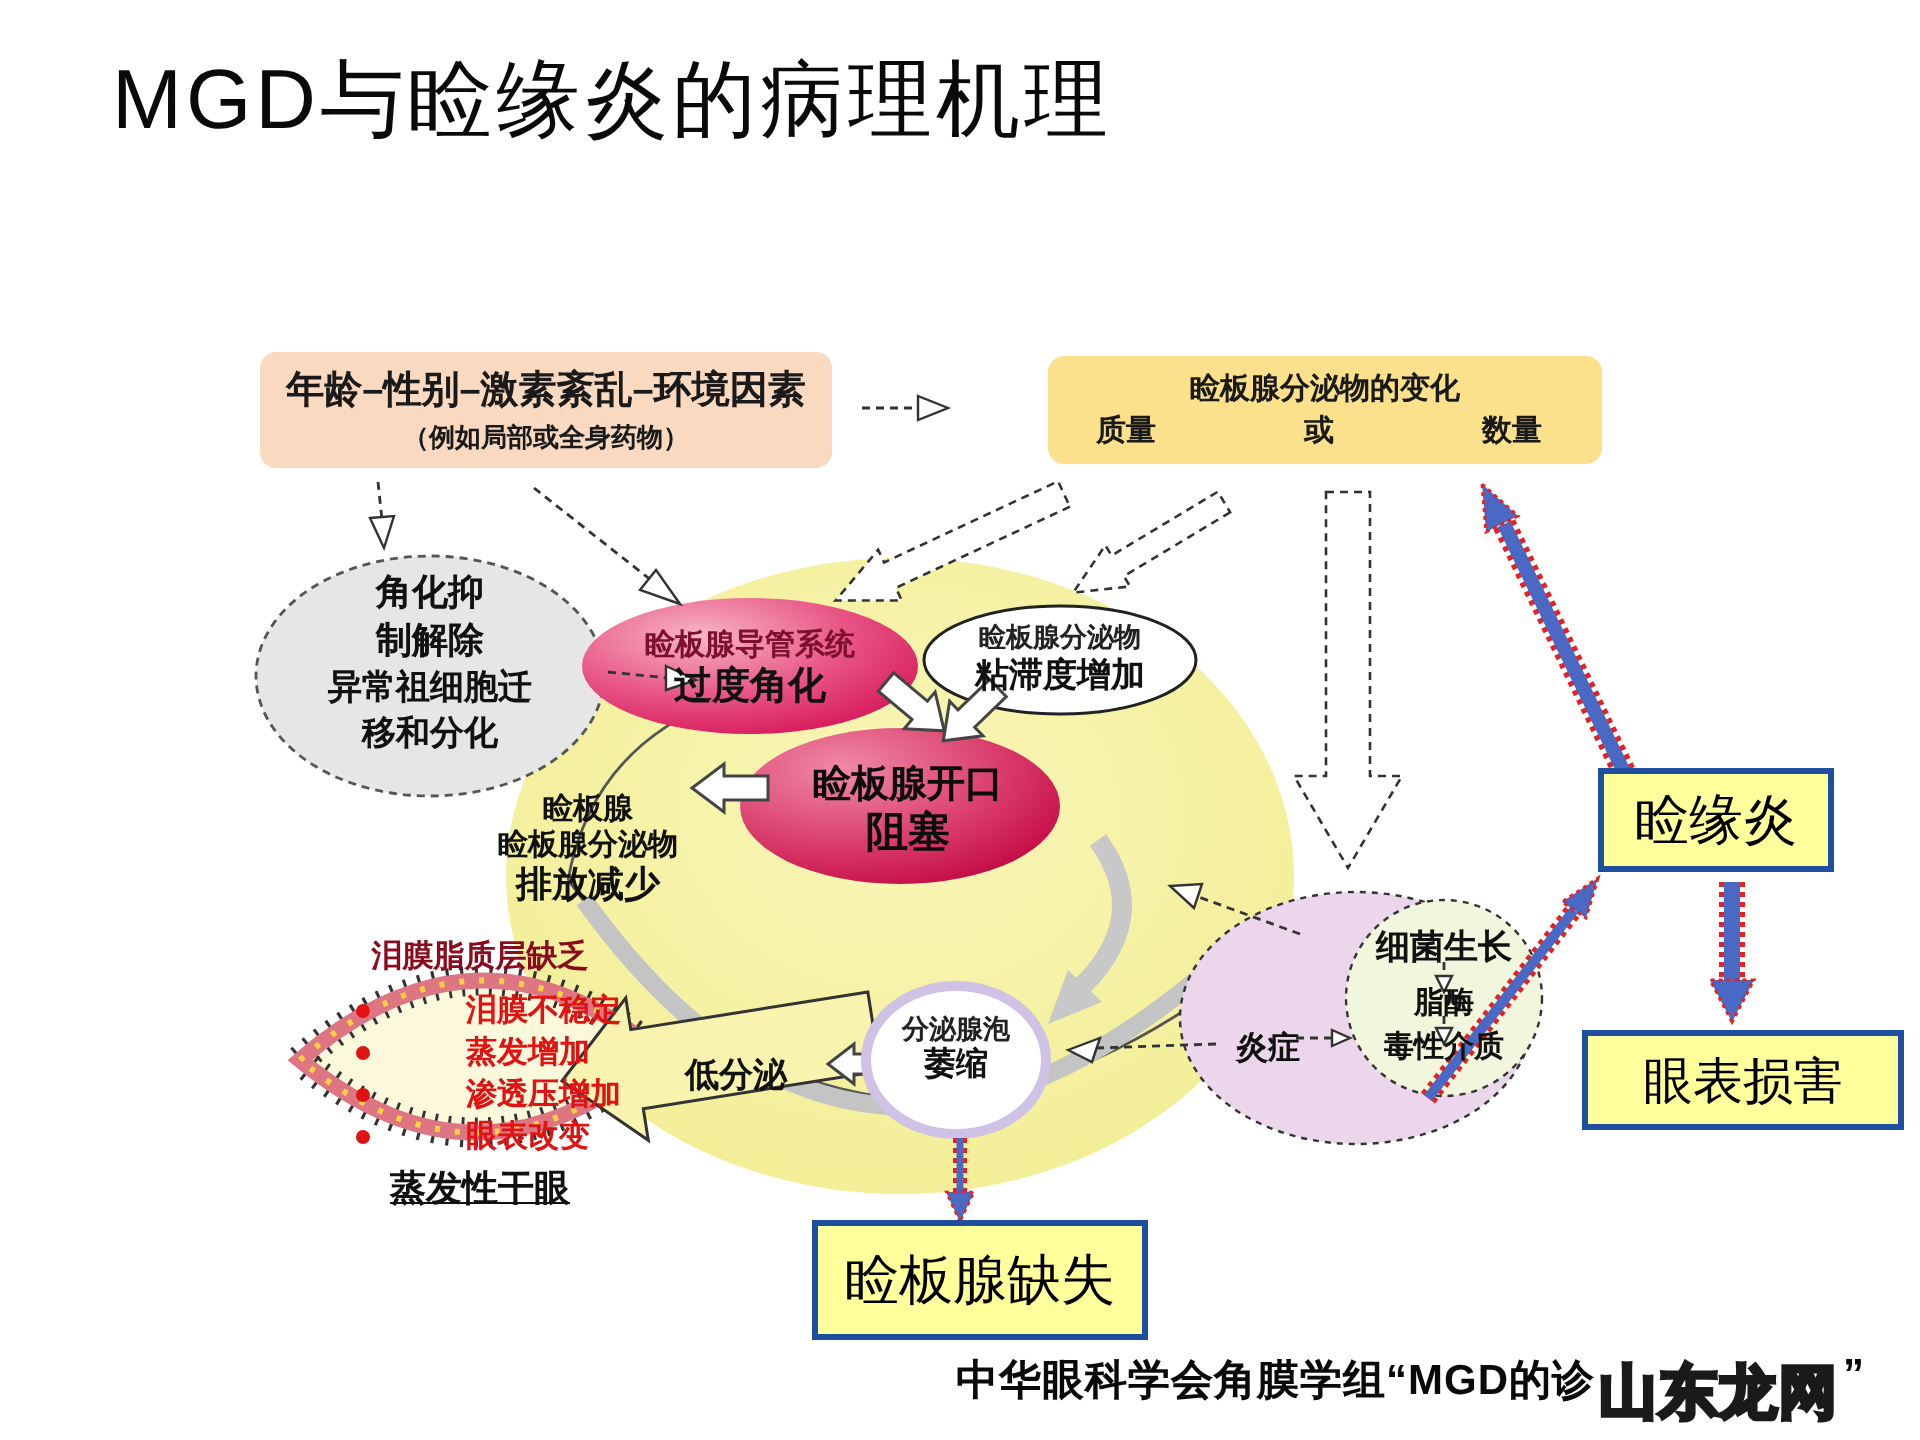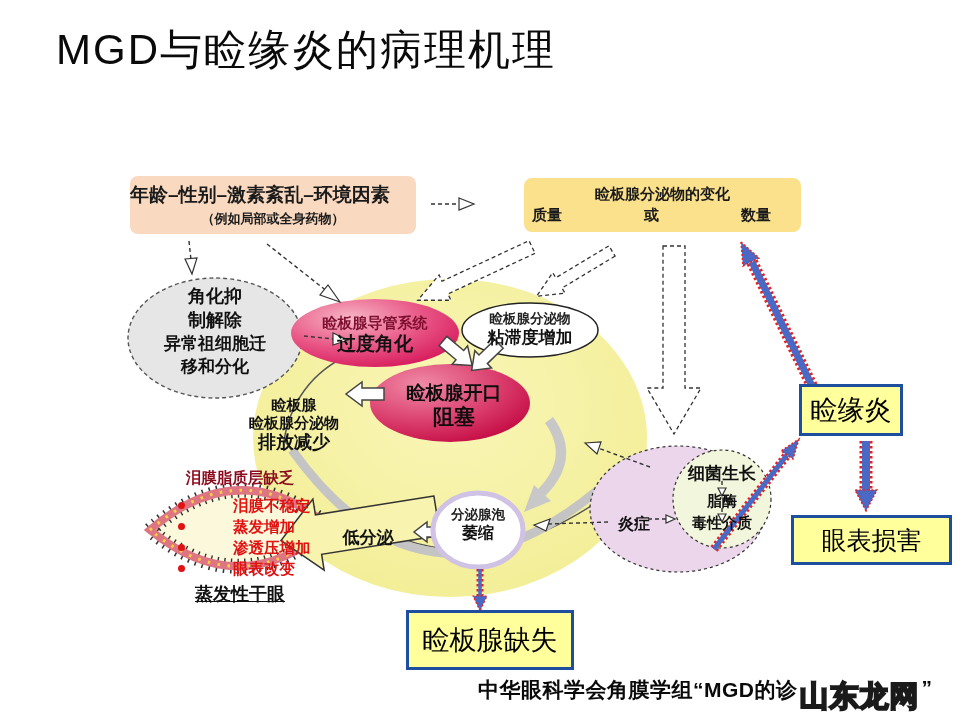--- a/index.html
+++ b/index.html
@@ -7,25 +7,25 @@
   .slide { position:relative; width:960px; height:720px; background:#fff; overflow:hidden; }
   .title { position:absolute; left:56px; top:22px; font-size:42px; font-weight:500; letter-spacing:2px; color:#0a0a0a; z-index:3; }
   svg.diagram { position:absolute; left:0; top:0; z-index:1; }
 
   .abs { position:absolute; z-index:3; }
   .ctr { transform:translateX(-50%); text-align:center; }
 
   
   .topbox { position:absolute; z-index:2; border-radius:8px; display:flex; flex-direction:column; justify-content:center; }
   .factors { left:130px; top:176px; width:286px; height:58px; background:#f9d9c0; }
-  .factors .l1 { font-size:19px; font-weight:700; color:#1a1a1a; text-align:left; }
+  .factors .l1 { font-size:19px; font-weight:700; color:#1a1a1a; text-align:center; }
   .factors .l2 { font-size:13px; font-weight:700; color:#1a1a1a; text-align:center; margin-top:2px; }
   .secretion { left:524px; top:178px; width:277px; height:54px; background:#fbe18c; }
   .secretion .l1 { font-size:15px; font-weight:700; color:#1a1a1a; text-align:center; }
-  .secretion .row { display:flex; justify-content:space-between; padding:2px 30px 0 8px; font-size:15px; font-weight:700; color:#1a1a1a; }
+  .secretion .row { display:flex; justify-content:space-between; padding:2px 30px 0 24px; font-size:15px; font-weight:700; color:#1a1a1a; }
 
   
   .keratin { left:215px; top:284px; width:190px; font-weight:700; color:#111; }
   .keratin .big { font-size:18px; line-height:24px; }
   .keratin .sm  { font-size:17px; line-height:23px; }
   .duct { left:375px; top:313px; width:180px; }
   .duct .l1 { font-size:15px; font-weight:700; color:#7d1030; line-height:19px; }
   .duct .l2 { font-size:19px; font-weight:800; color:#111; line-height:23px; }
   .visc { left:530px; top:310px; width:150px; }
   .visc .l1 { font-size:13.5px; font-weight:700; color:#222; line-height:17px; }
@@ -48,21 +48,21 @@
   
   .tearfilm { left:148px; top:468px; width:184px; z-index:3; position:absolute; }
   .tf-title { font-size:15.5px; font-weight:800; color:#8b0b1e; text-align:center; }
   .tf-list { list-style:none; margin:6px 0 0 30px; }
   .tf-list li { display:flex; align-items:center; font-size:15.5px; font-weight:800; color:#e01212; line-height:21px;gap:42px; }
   .tf-dot { width:7px; height:7px; border-radius:50%; background:#e01212; margin-right:6px; flex:0 0 auto; }
   .tf-footer { margin-top:3px; font-size:18px; font-weight:800; color:#111; text-align:center; text-decoration:underline; }
 
   
   .outbox { position:absolute; z-index:2; background:#ffff9c; border:3px solid #1e4f9e; display:flex; align-items:center; justify-content:center; font-family:"Liberation Serif", serif; color:#000; }
-  .blepharitis { left:799px; top:384px; width:104px; height:52px; font-size:27px; }
+  .blepharitis { left:799px; top:384px; width:118px; height:52px; font-size:27px; }
   .damage { left:791px; top:515px; width:161px; height:50px; font-size:25px; }
   .dropout { left:406px; top:610px; width:168px; height:60px; font-size:27px; }
 
   
   .citation { position:absolute; left:478px; top:676px; z-index:3; display:flex; align-items:flex-start; font-size:21px; font-weight:700; color:#0a0a0a; letter-spacing:0.5px; white-space:nowrap; }
   .watermark { font-size:29px; font-weight:900; color:rgba(255,255,255,0.95); -webkit-text-stroke:2px #1a1a1a; text-shadow:0 0 1px #000; margin:0 2px; transform:translateY(1px); letter-spacing:1px; }
 </style>
 </head>
 <body>
 

